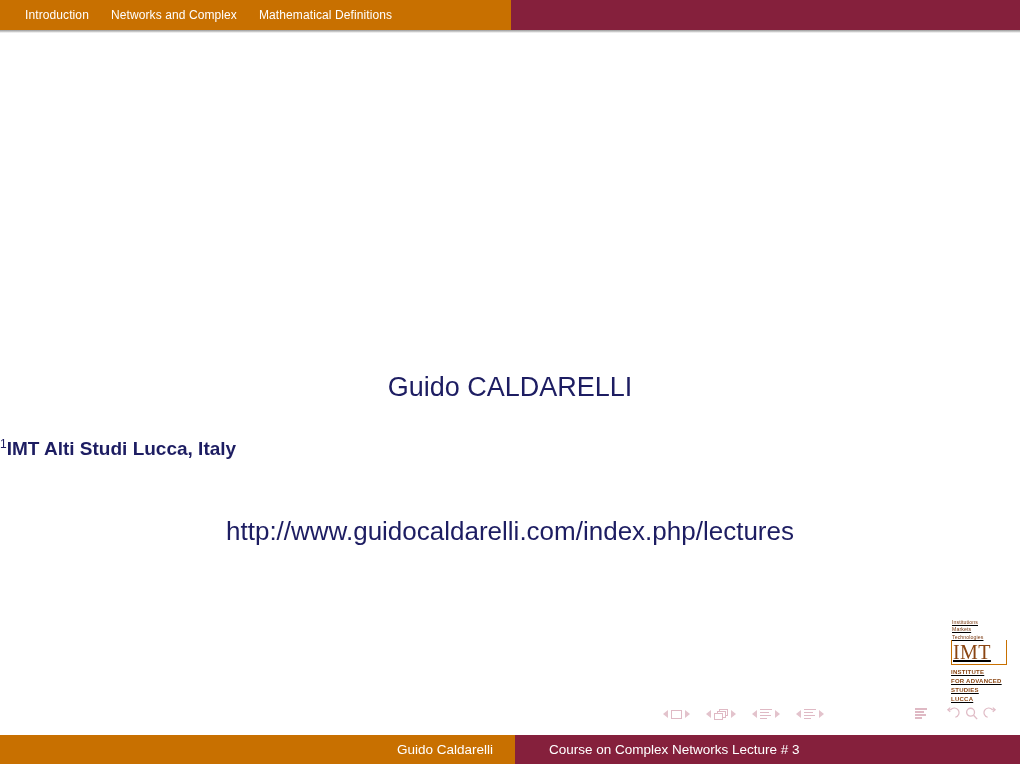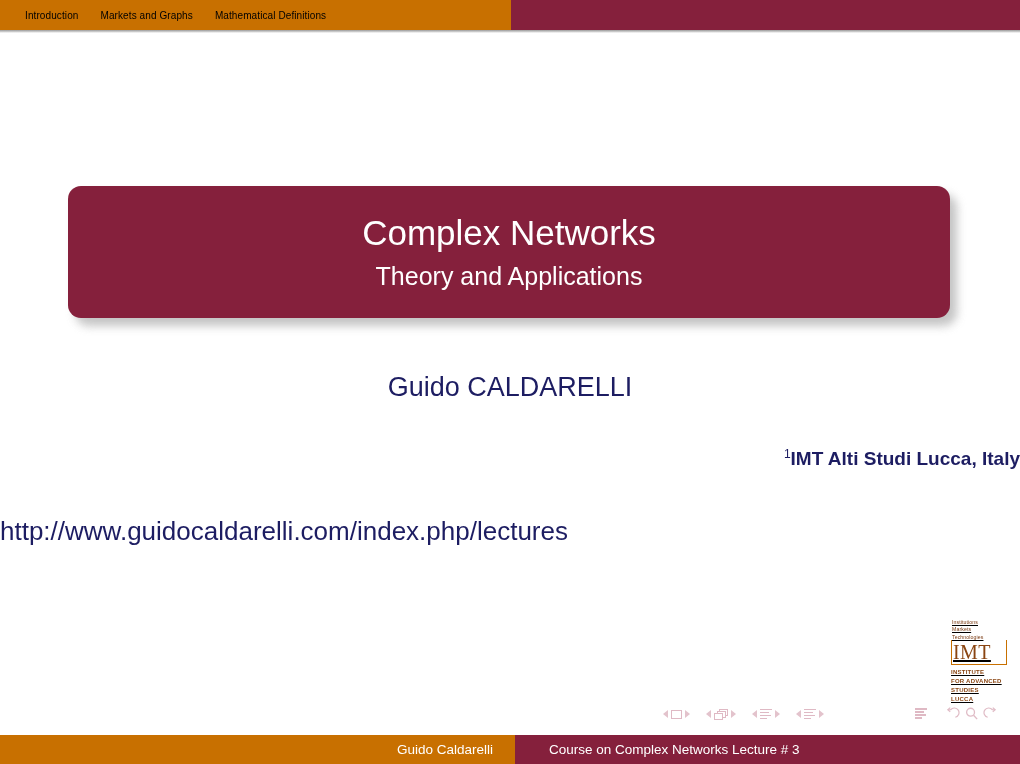--- a/index.html
+++ b/index.html
@@ -31,22 +31,22 @@
   .headbar-left {
     height: 30px;
     width: 511px;
     background: #c87000;
     display: flex;
     align-items: center;
     box-sizing: border-box;
     padding-left: 25px;
   }
   .headsec {
-    color: #000000;
-    font-size: 10px;
+    color: #ffffff;
+    font-size: 12px;
     letter-spacing: .1px;
     white-space: nowrap;
     margin-right: 22px;
   }
   .headrule {
     position: absolute;
     left: 0; top: 30px;
     width: 1020px;
     height: 3px;
     background: linear-gradient(to bottom, #9b9b9b 0%, #bdbdbd 40%, #ffffff 100%);
@@ -100,38 +100,38 @@
     position: absolute;
     left: 0; top: 372px;
     width: 1020px;
     text-align: center;
     color: #1d1d62;
     font-size: 27px;
     white-space: nowrap;
   }
   .affil {
     position: absolute;
-    left: 0; top: 447px;
-    width: 1020px;
-    text-align: right;
+    left: 0; top: 437px;
+    width: 1020px;
+    text-align: left;
     color: #1d1d62;
     font-size: 19px;
     font-weight: bold;
     white-space: nowrap;
   }
   .affil sup {
     font-size: 12px;
     font-weight: normal;
     vertical-align: 7px;
   }
   .url {
     position: absolute;
     left: 0; top: 516px;
     width: 1020px;
-    text-align: left;
+    text-align: center;
     color: #1d1d62;
     font-size: 26px;
     white-space: nowrap;
   }
 
   
   .logo {
     position: absolute;
     left: 951px;
     top: 619px;
@@ -282,33 +282,26 @@
   }
 </style>
 </head>
 <body>
 
 <div class="slide">
 
   <div class="headbar">
     <div class="headbar-left">
       <span class="headsec">Introduction</span>
-      <span class="headsec">Markets and Graphs</span>
+      <span class="headsec">Networks and Complex</span>
       <span class="headsec">Mathematical Definitions</span>
     </div>
   </div>
   <div class="headrule"></div>
 
-  <div class="titlebox-wrap">
-    <div class="titlebox-shadow"></div>
-    <div class="titlebox">
-      <div class="title-main">Complex Networks</div>
-      <div class="title-sub">Theory and Applications</div>
-    </div>
-  </div>
 
   <div class="author">Guido CALDARELLI</div>
   <div class="affil"><sup>1</sup><span>IMT Alti Studi Lucca, Italy</span></div>
   <div class="url">http://www.guidocaldarelli.com/index.php/lectures</div>
 
   <div class="logo">
     <div class="logo-top">
       <div>Institutions</div>
       <div>Markets</div>
       <div>Technologies</div>

